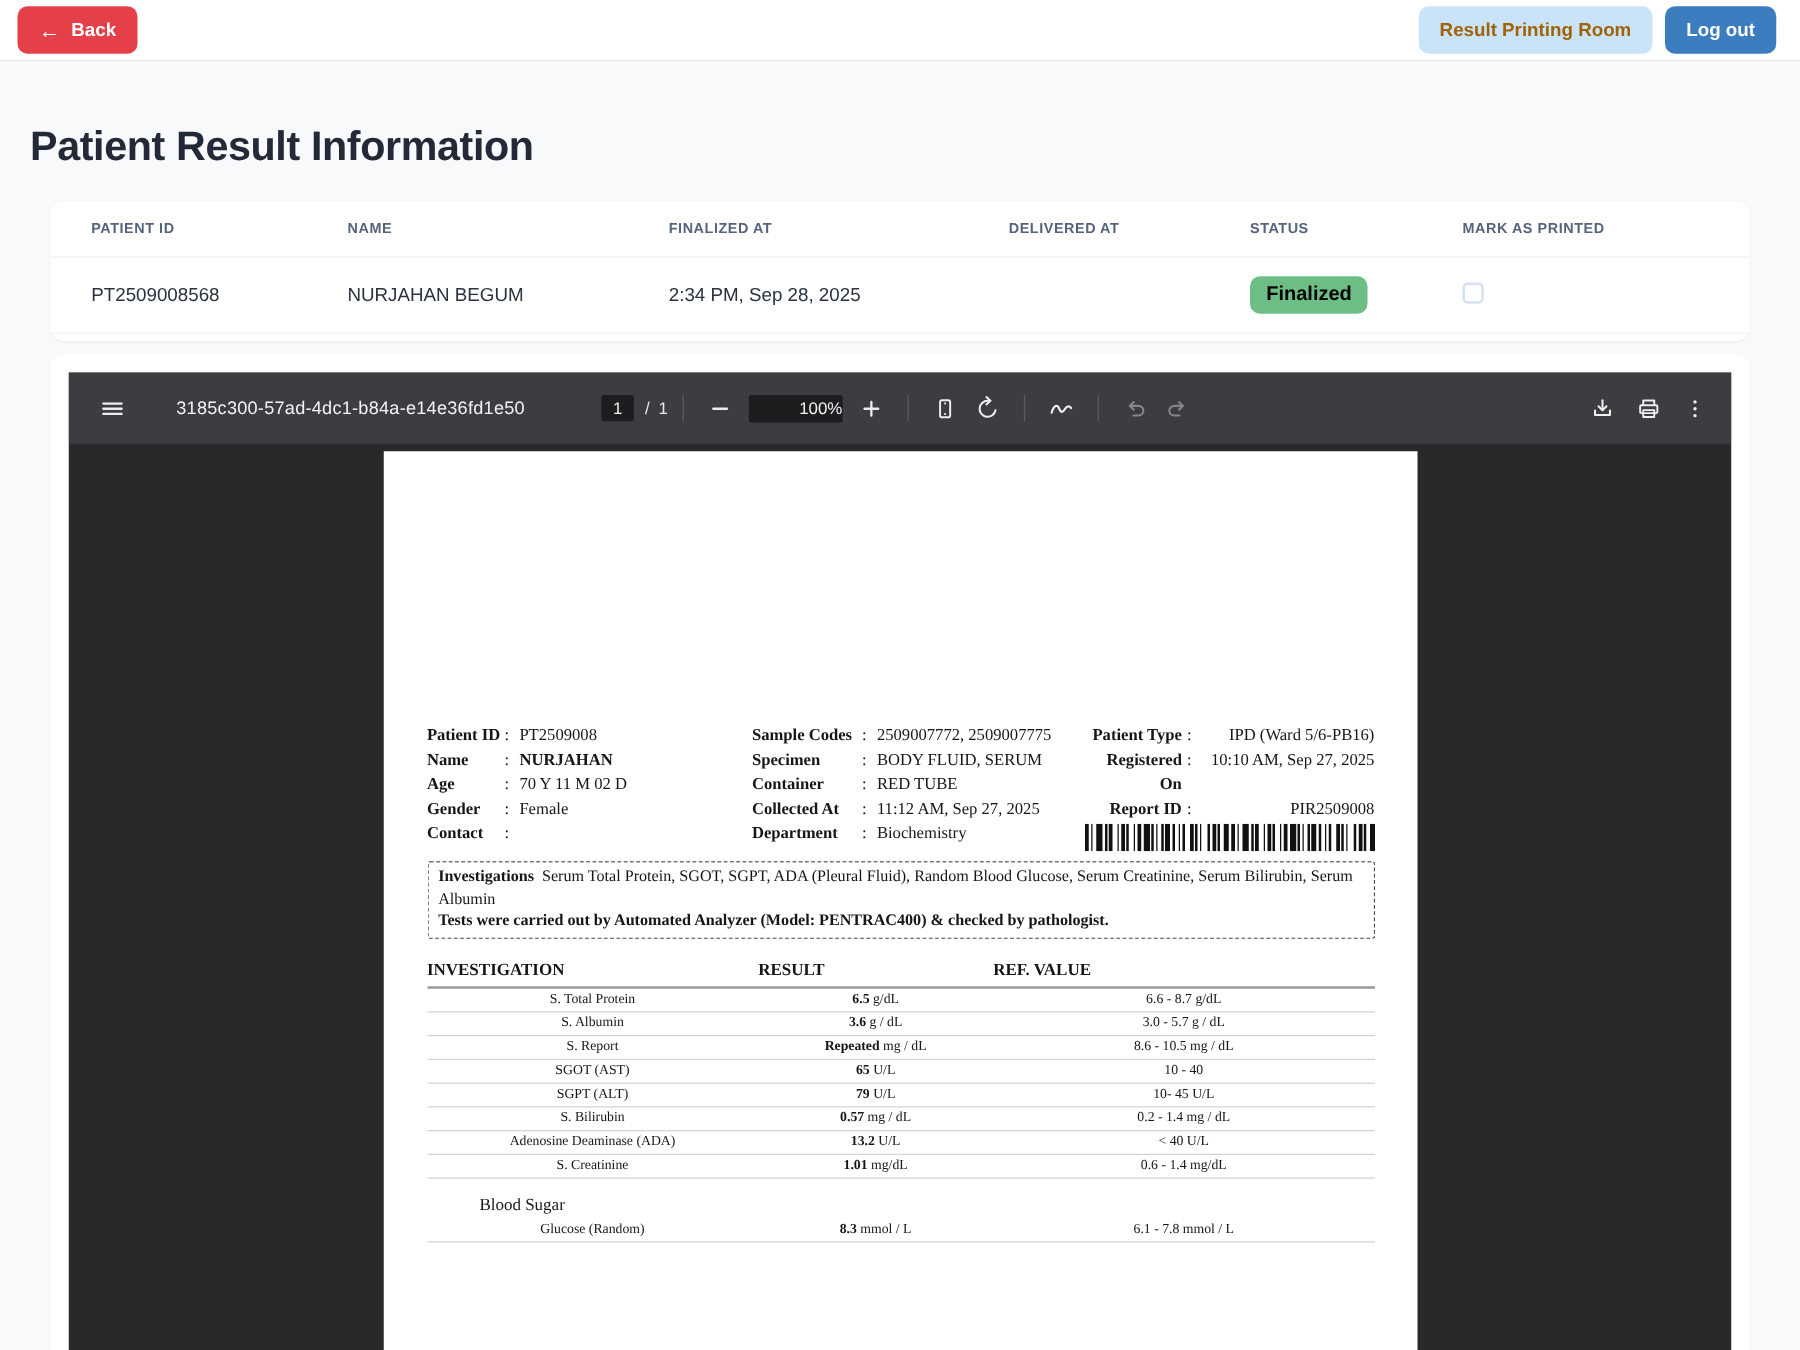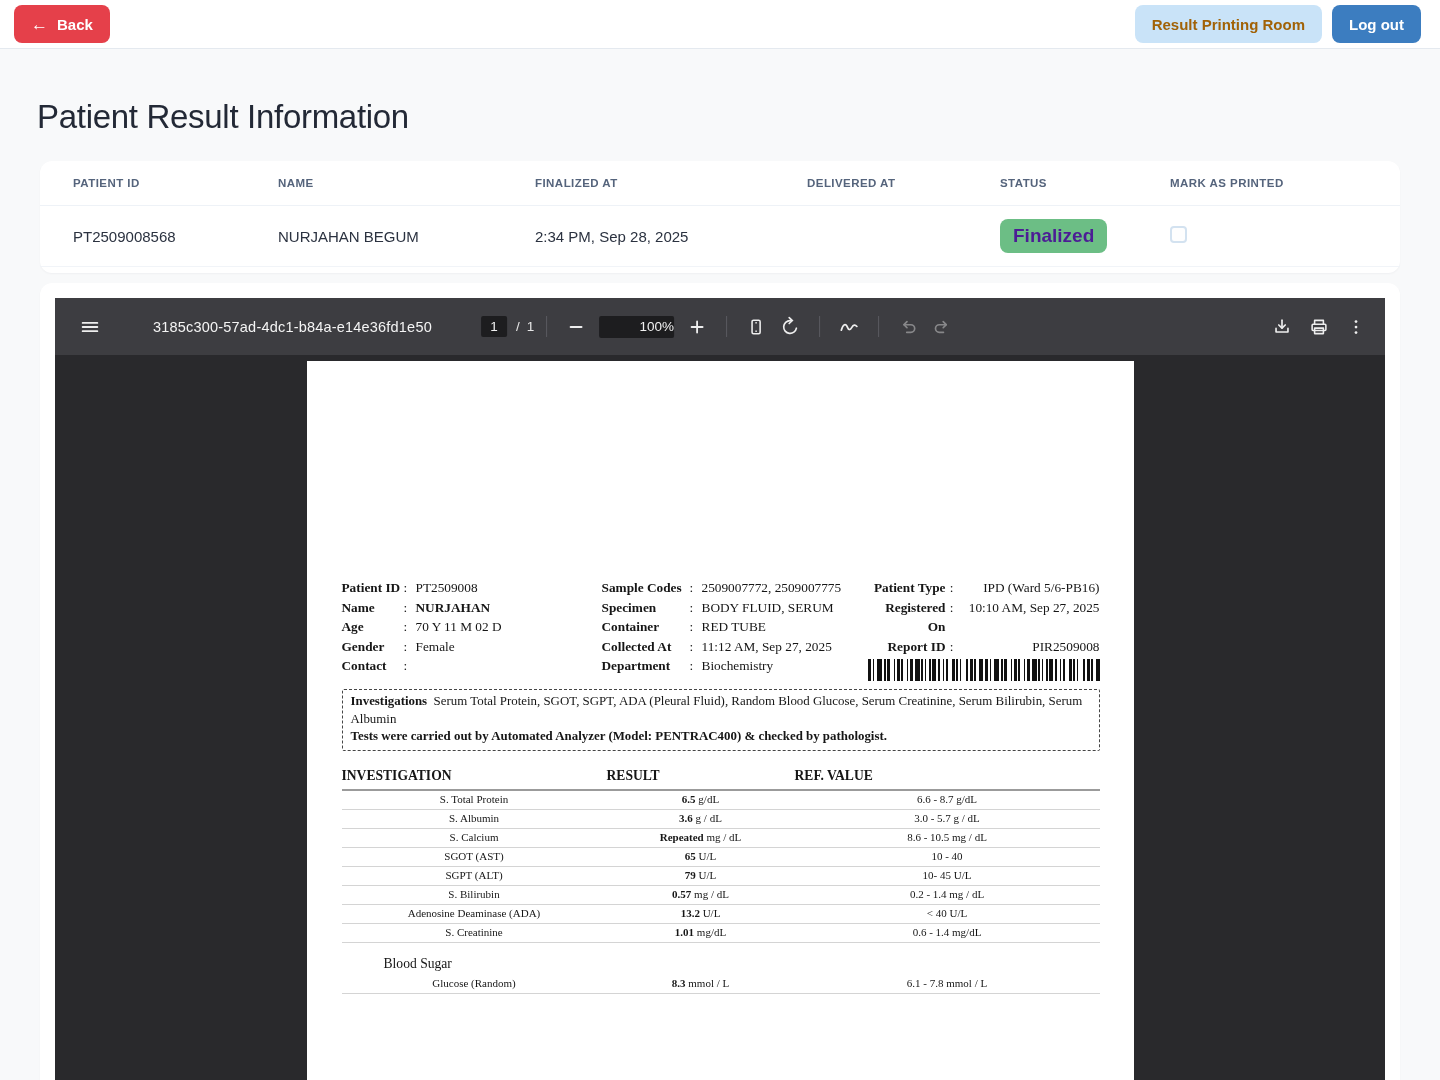--- a/index.html
+++ b/index.html
@@ -9,42 +9,42 @@
   
   .topbar { position:absolute; top:0; left:0; right:0; height:49px; background:#fff; border-bottom:1px solid #e4e9ef; z-index:5; }
   .btn { display:flex; align-items:center; justify-content:center; height:38px; border:none; border-radius:8px; font-family:inherit; font-size:15px; font-weight:700; cursor:pointer; padding:0 17px; }
   .btn-back { position:absolute; left:14px; top:5px; background:#e5404a; color:#fff; gap:9px; }
   .btn-back .arrow { font-size:17px; font-weight:700; line-height:1; }
   .topbar-right { position:absolute; right:19px; top:5px; display:flex; gap:10px; }
   .btn-light { background:#c9e3f8; color:#a16207; }
   .btn-primary { background:#3c7dc0; color:#fff; }
 
   
-  .page-title { position:absolute; left:37px; top:98px; font-size:33px; font-weight:400; color:#232936; letter-spacing:-0.3px; }
+  .page-title { position:absolute; left:24px; top:98px; font-size:33px; font-weight:700; color:#232936; letter-spacing:-0.3px; }
 
   
   .card { background:#fff; border-radius:12px; box-shadow:0 1px 2px rgba(20,30,50,.04); }
   .card-table { position:absolute; left:40px; right:40px; top:161px; height:112px; }
   .tgrid { display:grid; grid-template-columns:205px 257px 272px 193px 170px 1fr; padding-left:33px; align-items:center; }
   .thead { height:45px; border-bottom:1px solid #eef2f7; }
   .th { font-size:11.5px; font-weight:700; color:#55647c; letter-spacing:.45px; }
   .trow { height:61px; border-bottom:1px solid #f1f4f8; }
   .td { font-size:15px; color:#2b3240; }
-  .badge { display:inline-block; background:#6cbe85; color:#4c1d95; font-size:19px; font-weight:700; padding:6px 13px; border-radius:8px; }
+  .badge { display:inline-block; background:#6cbe85; color:#000000; font-size:16px; font-weight:700; padding:6px 13px; border-radius:8px; }
   .chk { appearance:none; -webkit-appearance:none; width:17px; height:17px; border:2px solid #d3e2f0; border-radius:4px; background:#fefefe; cursor:pointer; }
 
   
   .card-pdf { position:absolute; left:40px; right:40px; top:283px; height:810px; border-radius:12px 12px 0 0; }
   .pdf-embed { position:absolute; left:15px; right:15px; top:15px; bottom:0; background:#29292c; overflow:hidden; }
   .pdf-toolbar { position:relative; height:57px; background:#3d3d41; display:flex; align-items:center; color:#f1f1f1; }
   .pdf-filename { margin-left:20px; font-size:14.5px; font-weight:500; letter-spacing:.2px; color:#f4f4f4; }
   .icon-btn { width:34px; height:34px; display:flex; align-items:center; justify-content:center; background:none; border:none; cursor:pointer; color:#eee; border-radius:50%; }
   .icon-btn svg { display:block; }
   .icon-btn.disabled { opacity:.42; }
-  .tb-left { display:flex; align-items:center; gap:26px; margin-left:18px; }
+  .tb-left { display:flex; align-items:center; gap:14px; margin-left:18px; }
   .tb-center { position:absolute; left:50%; transform:translateX(-50%); display:flex; align-items:center; }
   .tb-right { margin-left:auto; margin-right:12px; display:flex; align-items:center; gap:3px; }
   .page-box { min-width:26px; height:21px; background:#1d1d1f; border-radius:2px; display:flex; align-items:center; justify-content:center; font-size:13.5px; padding:0 4px; }
   .page-sep { margin:0 7px 0 9px; font-size:13.5px; color:#e7e7e7; }
   .page-total { font-size:13.5px; color:#e7e7e7; }
   .zoom-box { min-width:48px; height:22px; background:#1d1d1f; border-radius:2px; display:flex; align-items:center; justify-content:center; font-size:13.5px; margin:0 6px;padding-left:40px; }
   .tb-divider { width:1px; height:21px; background:#5b5b60; margin:0 12px; }
 
   
   .pdf-body { position:absolute; top:57px; bottom:0; left:0; right:0; overflow:hidden; }
@@ -298,21 +298,21 @@
               <span>S. Total Protein</span>
               <span class="rv"><b>6.5</b> <span>g/dL</span></span>
               <span>6.6 - 8.7 g/dL</span>
             </div>
             <div class="rt-grid rt-row">
               <span>S. Albumin</span>
               <span class="rv"><b>3.6</b> <span>g / dL</span></span>
               <span>3.0 - 5.7 g / dL</span>
             </div>
             <div class="rt-grid rt-row">
-              <span>S. Calcium</span>
+              <span>S. Report</span>
               <span class="rv"><b>Repeated</b> <span>mg / dL</span></span>
               <span>8.6 - 10.5 mg / dL</span>
             </div>
             <div class="rt-grid rt-row">
               <span>SGOT (AST)</span>
               <span class="rv"><b>65</b> <span>U/L</span></span>
               <span>10 - 40</span>
             </div>
             <div class="rt-grid rt-row">
               <span>SGPT (ALT)</span>

